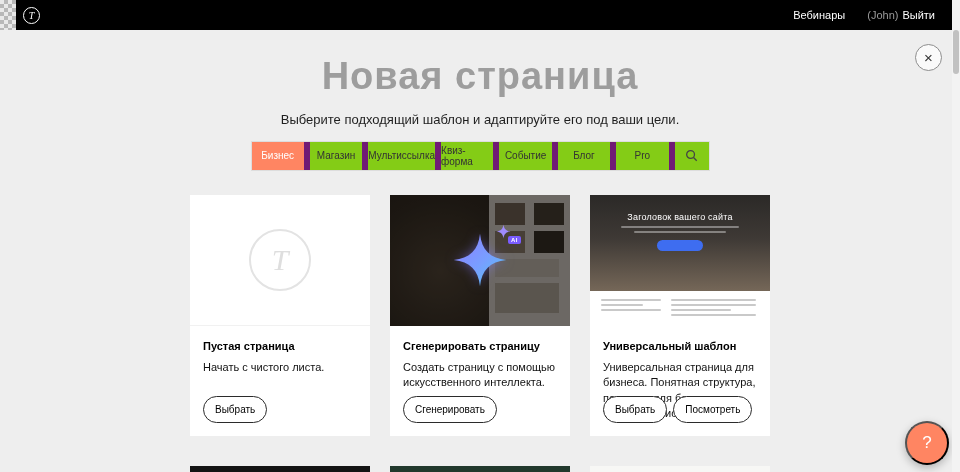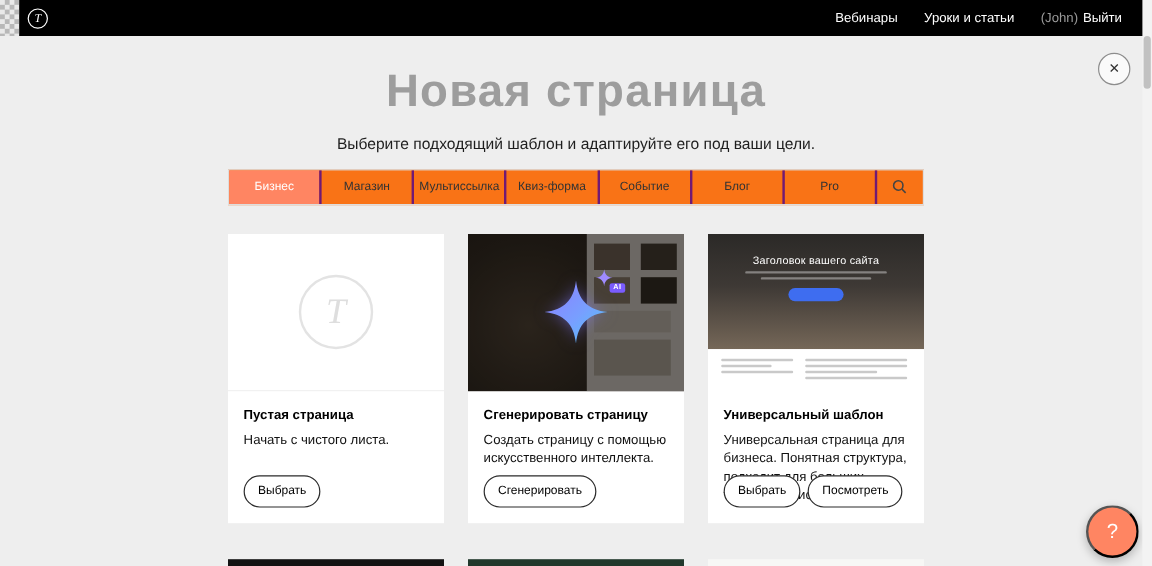--- a/index.html
+++ b/index.html
@@ -51,26 +51,26 @@
   }
   .page-subtitle{text-align:center;margin-top:14px;font-size:13px;color:#1e1e1e;}
   .close-btn{
     position:absolute;top:14px;right:18px;width:27px;height:27px;border-radius:50%;
     background:#fafafa;border:1px solid #8d8d8d;display:flex;align-items:center;justify-content:center;
     font-size:15px;color:#333;cursor:pointer;line-height:1;
   }
 
   
   .tabs{
-    width:580px;height:30px;margin:14px auto 0;display:flex;
-    background:#f97316;border:1px solid #ddd;
+    width:459px;height:30px;margin:14px auto 0;display:flex;
+    background:#84cc16;border:1px solid #ddd;
   }
   .tab{
     flex:1;display:flex;align-items:center;justify-content:center;
-    font-size:10px;color:#333;cursor:pointer;border-left:2px solid #701a75;
+    font-size:10px;color:#333;cursor:pointer;border-left:6px solid #701a75;
   }
   .tab:first-child{border-left:none;}
   .tab.active{background:var(--accent);border-color:var(--accent);color:#fff;}
   .tab-search{flex:0 0 40px;}
 
   
   .cards{width:580px;margin:24px auto 0;display:grid;grid-template-columns:repeat(3,1fr);gap:20px;}
   .card{background:#fff;height:241px;position:relative;}
   .card-media{height:131px;position:relative;overflow:hidden;}
   .card-body{padding:14px 13px 0;}
@@ -150,23 +150,20 @@
 </style>
 </head>
 <body>
 
 <header class="topbar">
   <div class="checker"></div>
   <div class="logo">T</div>
   <nav class="menu menu-right">
     <div class="menu-item">
         <span>Вебинары</span>
-      </div>
-    <div class="menu-item">
-        <span>Уроки и статьи</span>
       </div>
     <div class="menu-item">
       <span class="user-name">(John)</span>
       <span>Выйти</span>
     </div>
   </nav>
 </header>
 
 <main class="main">
   <button class="close-btn">

